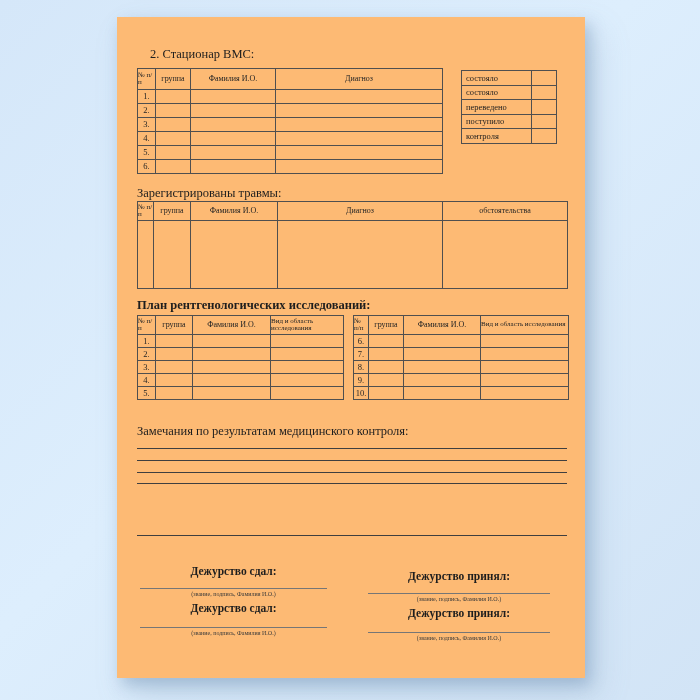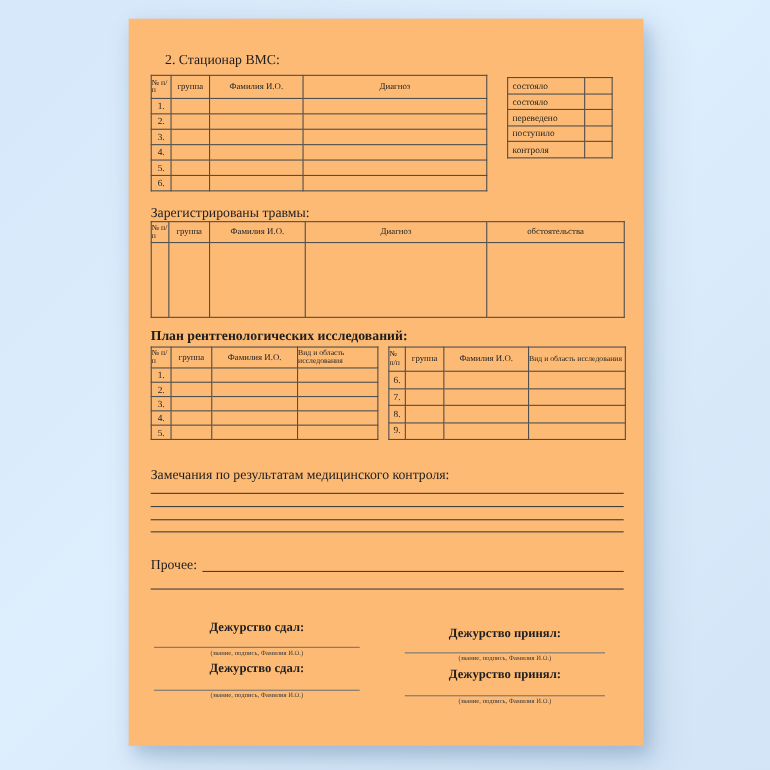--- a/index.html
+++ b/index.html
@@ -258,34 +258,36 @@
             <td></td>
             <td></td>
             <td></td>
           </tr>
       <tr class="r">
             <td class="num">9.</td>
             <td></td>
             <td></td>
             <td></td>
           </tr>
+      <tr class="r">
+            <td class="num">10.</td>
+            <td></td>
+            <td></td>
+            <td></td>
+          </tr>
     </tbody>
       </table>
   </div>
 
   <div class="abs sec-title" style="left:20px; top:407px;">Замечания по результатам медицинского контроля:</div>
   <div class="abs wline" style="left:20px; top:431px; width:430px;"></div>
   <div class="abs wline" style="left:20px; top:443px; width:430px;"></div>
   <div class="abs wline" style="left:20px; top:455px; width:430px;"></div>
   <div class="abs wline" style="left:20px; top:466px; width:430px;"></div>
 
-  <div class="abs other-row" style="left:20px; top:489px; width:430px;">
-    <span class="lbl">Прочее:</span>
-    <span class="fill"></span>
-  </div>
   <div class="abs wline" style="left:20px; top:518px; width:430px;"></div>
 
   <div class="abs sig-col" style="left:23px; top:548px; width:187px;">
     <div class="sig-title">Дежурство сдал:</div>
     <div class="sig-line"></div>
     <div class="sig-caption">(звание, подпись, Фамилия И.О.)</div>
     <div class="sig-title second">Дежурство сдал:</div>
     <div class="sig-line second"></div>
     <div class="sig-caption">(звание, подпись, Фамилия И.О.)</div>
   </div>

